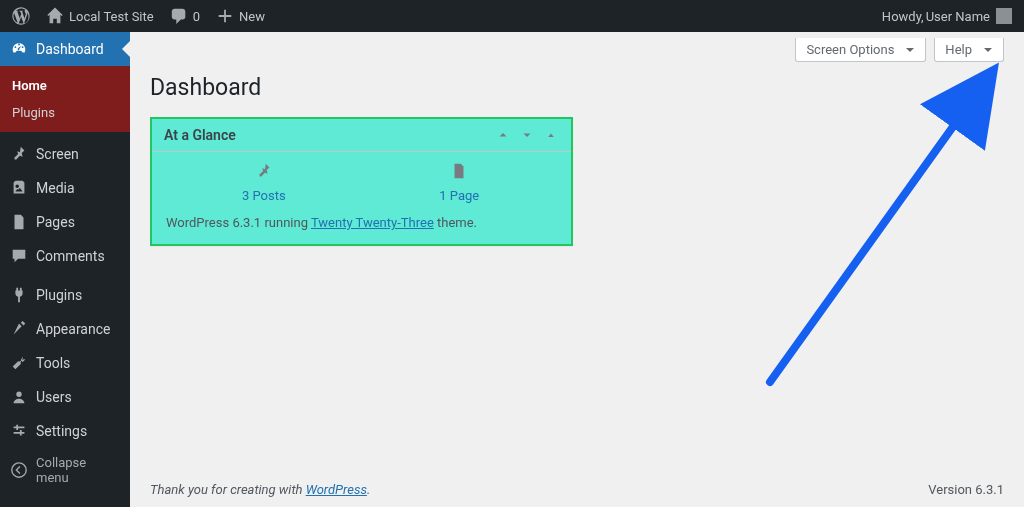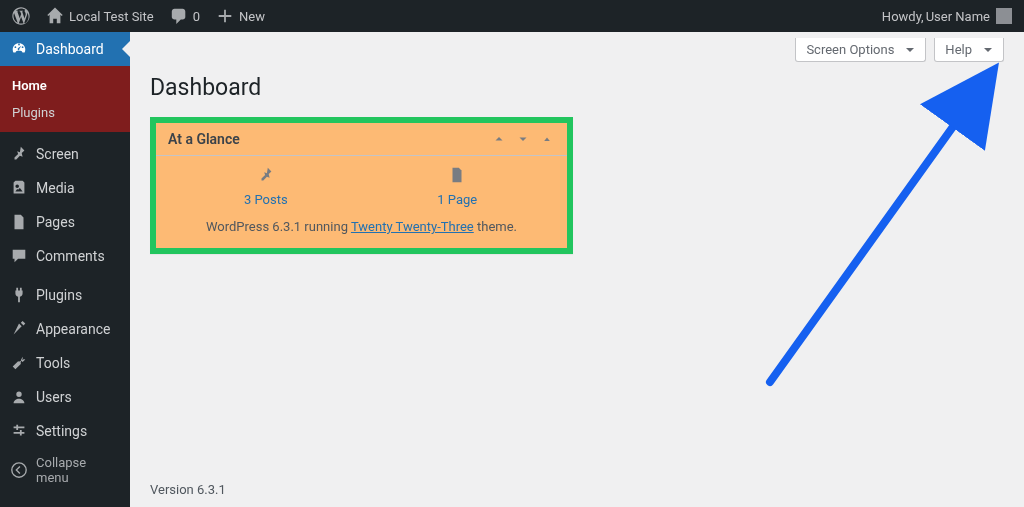--- a/index.html
+++ b/index.html
@@ -53,21 +53,21 @@
   .screen-tab {
     background:#fff; border:1px solid #c3c4c7; border-top:none;
     border-bottom-left-radius:3px; border-bottom-right-radius:3px;
     padding:4px 10px; font-size:13px; color:#646970; display:flex; align-items:center; gap:11px;
     cursor:pointer;
   }
   .screen-tab svg { width:10px; height:10px; fill:#646970; }
   
   .page-title { font-size:23px; font-weight:400; color:#1d2327; margin:6px 0 16px 0; }
   
-  .postbox { background:#fdba74; border:6px solid #22c55e; box-shadow:0 1px 1px rgba(0,0,0,.04); width:423px;text-align:center; }
+  .postbox { background:#5eead4; border:2px solid #22c55e; box-shadow:0 1px 1px rgba(0,0,0,.04); width:423px; }
   .postbox-header { display:flex; align-items:center; justify-content:space-between; padding:8px 12px; border-bottom:1px solid #c3c4c7; }
   .postbox-header h2 { font-size:14px; font-weight:600; }
   .postbox-controls { display:flex; gap:8px; }
   .postbox-controls .ctl { width:16px; height:16px; display:flex; align-items:center; justify-content:center; cursor:pointer; }
   .postbox-controls svg { width:14px; height:14px; fill:#787c82; }
   .postbox-body { padding:10px 14px 14px 14px; }
   .glance-row { display:flex; margin-bottom:12px; }
   .glance-col { display:flex; align-items:center; gap:8px; width:50%;flex-direction:column; }
   .glance-col svg { width:18px; height:18px; fill:#787c82; }
   .glance-link { color:#2271b1; text-decoration:none; cursor:pointer; }
@@ -291,16 +291,19 @@
     <svg class="arrow-overlay" style="left:620px; top:30px;" width="260" height="330" viewBox="0 0 260 330">
       <defs>
         <marker id="ah" markerWidth="10" markerHeight="10" refX="7" refY="5" orient="auto">
           <path d="M0 0L10 5L0 10z" fill="#1560f0"></path>
         </marker>
       </defs>
       <line x1="20" y1="320" x2="235" y2="20" stroke="#1560f0" stroke-width="8" stroke-linecap="round" marker-end="url(#ah)"></line>
     </svg>
 
     <div class="footer">
+      <span>
+        <span>Thank you for creating with </span><a>WordPress</a><span>.</span>
+      </span>
       <span class="ver">Version 6.3.1</span>
     </div>
   </div>
 </div>
 
 </body></html>

